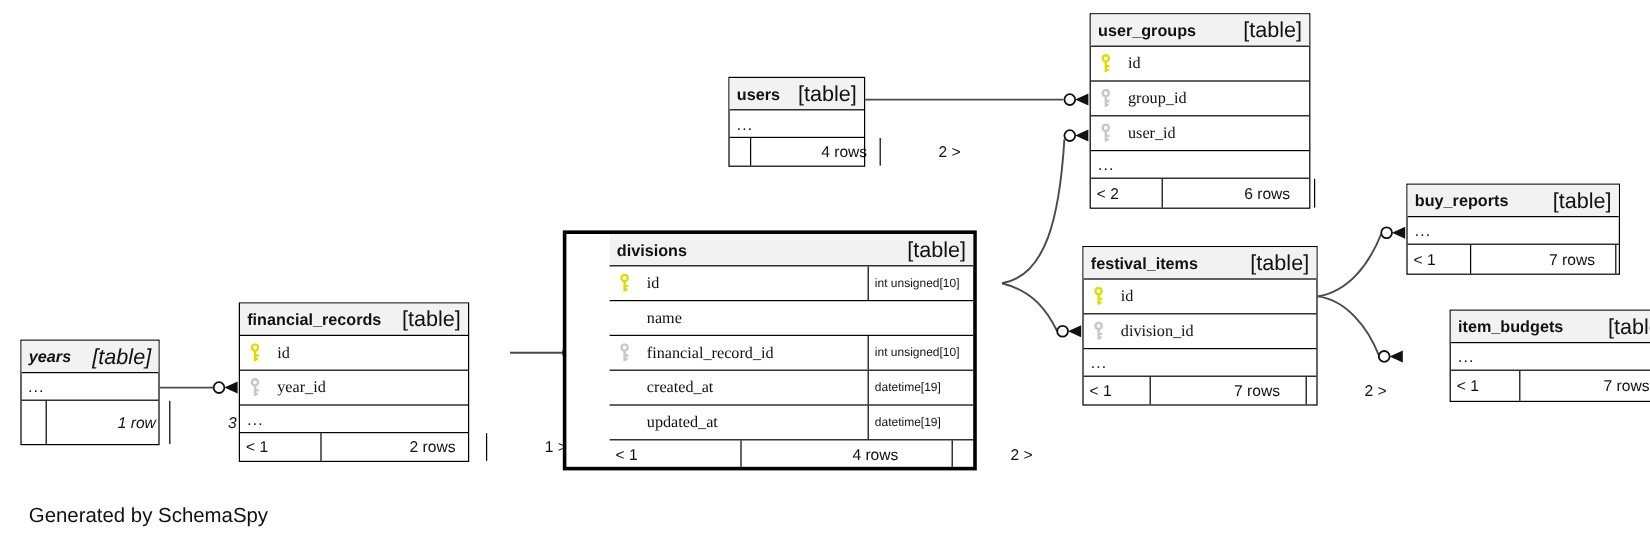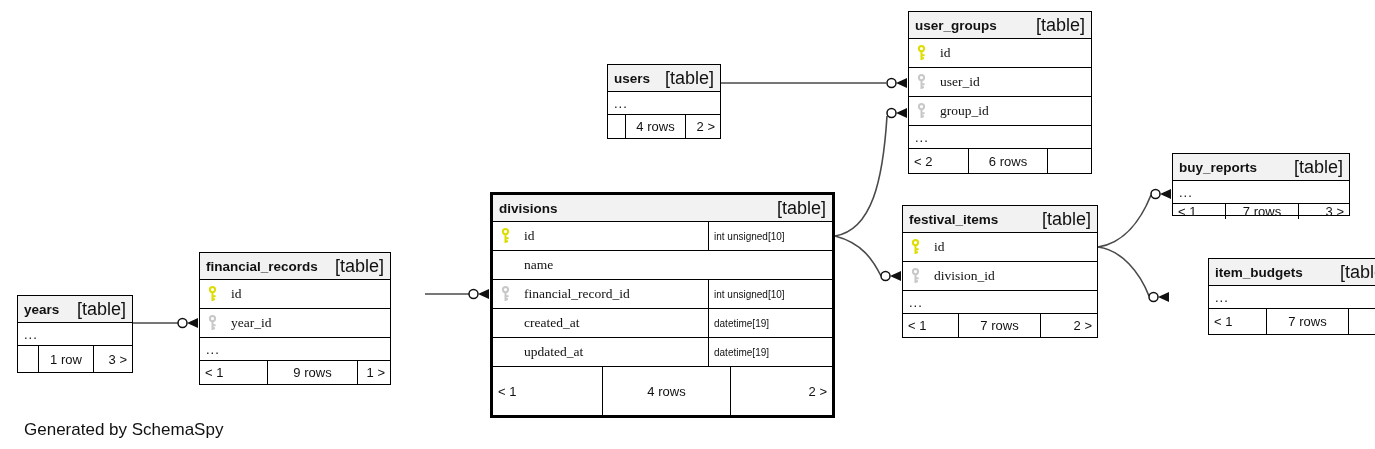--- a/index.html
+++ b/index.html
@@ -13,21 +13,21 @@
        align-items:center;padding:0 6px;flex:0 0 27px;box-sizing:border-box;}
   .tname{font-weight:bold;font-size:13.5px;white-space:nowrap;}
   .ttag{font-size:18px;white-space:nowrap;margin-left:8px;}
   .row{display:flex;align-items:stretch;border-bottom:1px solid #000;flex:0 0 29px;box-sizing:border-box;}
   .row.dots{flex:0 0 23px;align-items:center;padding-left:6px;font-size:13px;letter-spacing:1px;}
   .cell-name{display:flex;align-items:center;flex:1 1 auto;padding-left:7px;box-sizing:border-box;font-family:Liberation Serif, serif;}
   .iconbox{width:24px;display:flex;align-items:center;flex:0 0 24px;}
   .cname{font-size:13.5px;white-space:nowrap;}
   .ctype{flex:1 1 auto;border-left:1px solid #000;padding:0 5px;display:flex;align-items:center;
          font-size:10px;white-space:nowrap;box-sizing:border-box;}
-  .ftr{display:flex;flex:1 1 auto;align-items:stretch;}
+  .ftr{display:flex;flex:1 1 auto;align-items:stretch;gap:48px;}
   .fcell{display:flex;align-items:center;font-size:13px;box-sizing:border-box;white-space:nowrap;}
   .fcell.l{justify-content:flex-start;padding-left:5px;border-right:1px solid #000;}
   .fcell.c{justify-content:center;border-right:1px solid #000;}
   .fcell.r{justify-content:flex-end;padding-right:5px;flex:1 1 auto;}
   #note{position:absolute;left:24px;top:420px;font-size:17px;z-index:2;}
 </style>
 </head>
 <body>
 
 <div id="canvas">
@@ -48,21 +48,21 @@
       <polygon points="198,318 198,328 187,323" fill="#111"></polygon>
       <circle cx="182.5" cy="323" r="4.5" fill="#fff" stroke="#111" stroke-width="1.5"></circle>
       <path d="M1098,247 C1124,243 1141,220 1151,195" fill="none" stroke="#4a4a4a" stroke-width="1.6"></path>
       <polygon points="1171,189 1171,199 1160,194" fill="#111"></polygon>
       <circle cx="1155.5" cy="194" r="4.5" fill="#fff" stroke="#111" stroke-width="1.5"></circle>
       <path d="M1098,247 C1122,250 1140,273 1149,296" fill="none" stroke="#4a4a4a" stroke-width="1.6"></path>
       <polygon points="1169,292 1169,302 1158,297" fill="#111"></polygon>
       <circle cx="1153.5" cy="297" r="4.5" fill="#fff" stroke="#111" stroke-width="1.5"></circle>
     </svg>
   <div id="note">Generated by SchemaSpy</div>
-<div class="tbl" style="left: 17px; top: 295px; width: 116px; height: 78px;">
+<div class="tbl" style="left: 17px; top: 283px; width: 116px; height: 88px; font-style: italic;">
       <div class="hdr">
         <span class="tname">years</span>
         <span class="ttag">[table]</span>
       </div>
       <div class="row dots">...</div>
       <div class="ftr">
         <div class="fcell l" style="flex:0 0 21px"></div>
         <div class="fcell c" style="flex:0 0 55px">1 row</div>
         <div class="fcell r">3 &gt;</div>
       </div>
@@ -90,25 +90,25 @@
               <circle cx="5.5" cy="3.6" r="2.6" fill="none" stroke="#c8c8c8" stroke-width="2"></circle>
               <path d="M5.5 6.2 L5.5 15 M5.5 10.2 L8.6 10.2 M5.5 13.2 L8 13.2" stroke="#c8c8c8" stroke-width="2" fill="none"></path>
             </svg>
           </span>
           <span class="cname">year_id</span>
         </div>
       </div>
       <div class="row dots">...</div>
       <div class="ftr">
         <div class="fcell l" style="flex:0 0 68px">&lt; 1</div>
-        <div class="fcell c" style="flex:0 0 90px">9 rows</div>
+        <div class="fcell c" style="flex:0 0 90px">2 rows</div>
         <div class="fcell r">1 &gt;</div>
       </div>
     </div>
-    <div class="tbl emph" style="left: 490px; top: 192px; width: 345px; height: 226px;">
+    <div class="tbl emph" style="left: 469px; top: 192px; width: 345px; height: 200px; padding-left: 36px;">
       <div class="hdr">
         <span class="tname">divisions</span>
         <span class="ttag">[table]</span>
       </div>
       <div class="row">
         <div class="cell-name" style="flex:0 0 215px">
           <span class="iconbox">
             <svg width="11" height="16" viewBox="0 0 11 16">
               <circle cx="5.5" cy="3.6" r="2.6" fill="none" stroke="#dddd00" stroke-width="2"></circle>
               <path d="M5.5 6.2 L5.5 15 M5.5 10.2 L8.6 10.2 M5.5 13.2 L8 13.2" stroke="#dddd00" stroke-width="2" fill="none"></path>
@@ -185,32 +185,32 @@
         </div>
       </div>
       <div class="row">
         <div class="cell-name">
           <span class="iconbox">
             <svg width="11" height="16" viewBox="0 0 11 16">
               <circle cx="5.5" cy="3.6" r="2.6" fill="none" stroke="#c8c8c8" stroke-width="2"></circle>
               <path d="M5.5 6.2 L5.5 15 M5.5 10.2 L8.6 10.2 M5.5 13.2 L8 13.2" stroke="#c8c8c8" stroke-width="2" fill="none"></path>
             </svg>
           </span>
+          <span class="cname">group_id</span>
+        </div>
+      </div>
+      <div class="row">
+        <div class="cell-name">
+          <span class="iconbox">
+            <svg width="11" height="16" viewBox="0 0 11 16">
+              <circle cx="5.5" cy="3.6" r="2.6" fill="none" stroke="#c8c8c8" stroke-width="2"></circle>
+              <path d="M5.5 6.2 L5.5 15 M5.5 10.2 L8.6 10.2 M5.5 13.2 L8 13.2" stroke="#c8c8c8" stroke-width="2" fill="none"></path>
+            </svg>
+          </span>
           <span class="cname">user_id</span>
-        </div>
-      </div>
-      <div class="row">
-        <div class="cell-name">
-          <span class="iconbox">
-            <svg width="11" height="16" viewBox="0 0 11 16">
-              <circle cx="5.5" cy="3.6" r="2.6" fill="none" stroke="#c8c8c8" stroke-width="2"></circle>
-              <path d="M5.5 6.2 L5.5 15 M5.5 10.2 L8.6 10.2 M5.5 13.2 L8 13.2" stroke="#c8c8c8" stroke-width="2" fill="none"></path>
-            </svg>
-          </span>
-          <span class="cname">group_id</span>
         </div>
       </div>
       <div class="row dots">...</div>
       <div class="ftr">
         <div class="fcell l" style="flex:0 0 60px">&lt; 2</div>
         <div class="fcell c" style="flex:0 0 79px">6 rows</div>
         <div class="fcell r"></div>
       </div>
     </div>
     <div class="tbl" style="left: 902px; top: 205px; width: 196px; height: 133px;">
@@ -240,21 +240,21 @@
           <span class="cname">division_id</span>
         </div>
       </div>
       <div class="row dots">...</div>
       <div class="ftr">
         <div class="fcell l" style="flex:0 0 56px">&lt; 1</div>
         <div class="fcell c" style="flex:0 0 82px">7 rows</div>
         <div class="fcell r">2 &gt;</div>
       </div>
     </div>
-    <div class="tbl" style="left: 1172px; top: 153px; width: 178px; height: 63px;">
+    <div class="tbl" style="left: 1172px; top: 153px; width: 178px; height: 76px;">
       <div class="hdr">
         <span class="tname">buy_reports</span>
         <span class="ttag">[table]</span>
       </div>
       <div class="row dots">...</div>
       <div class="ftr">
         <div class="fcell l" style="flex:0 0 53px">&lt; 1</div>
         <div class="fcell c" style="flex:0 0 73px">7 rows</div>
         <div class="fcell r">3 &gt;</div>
       </div>

